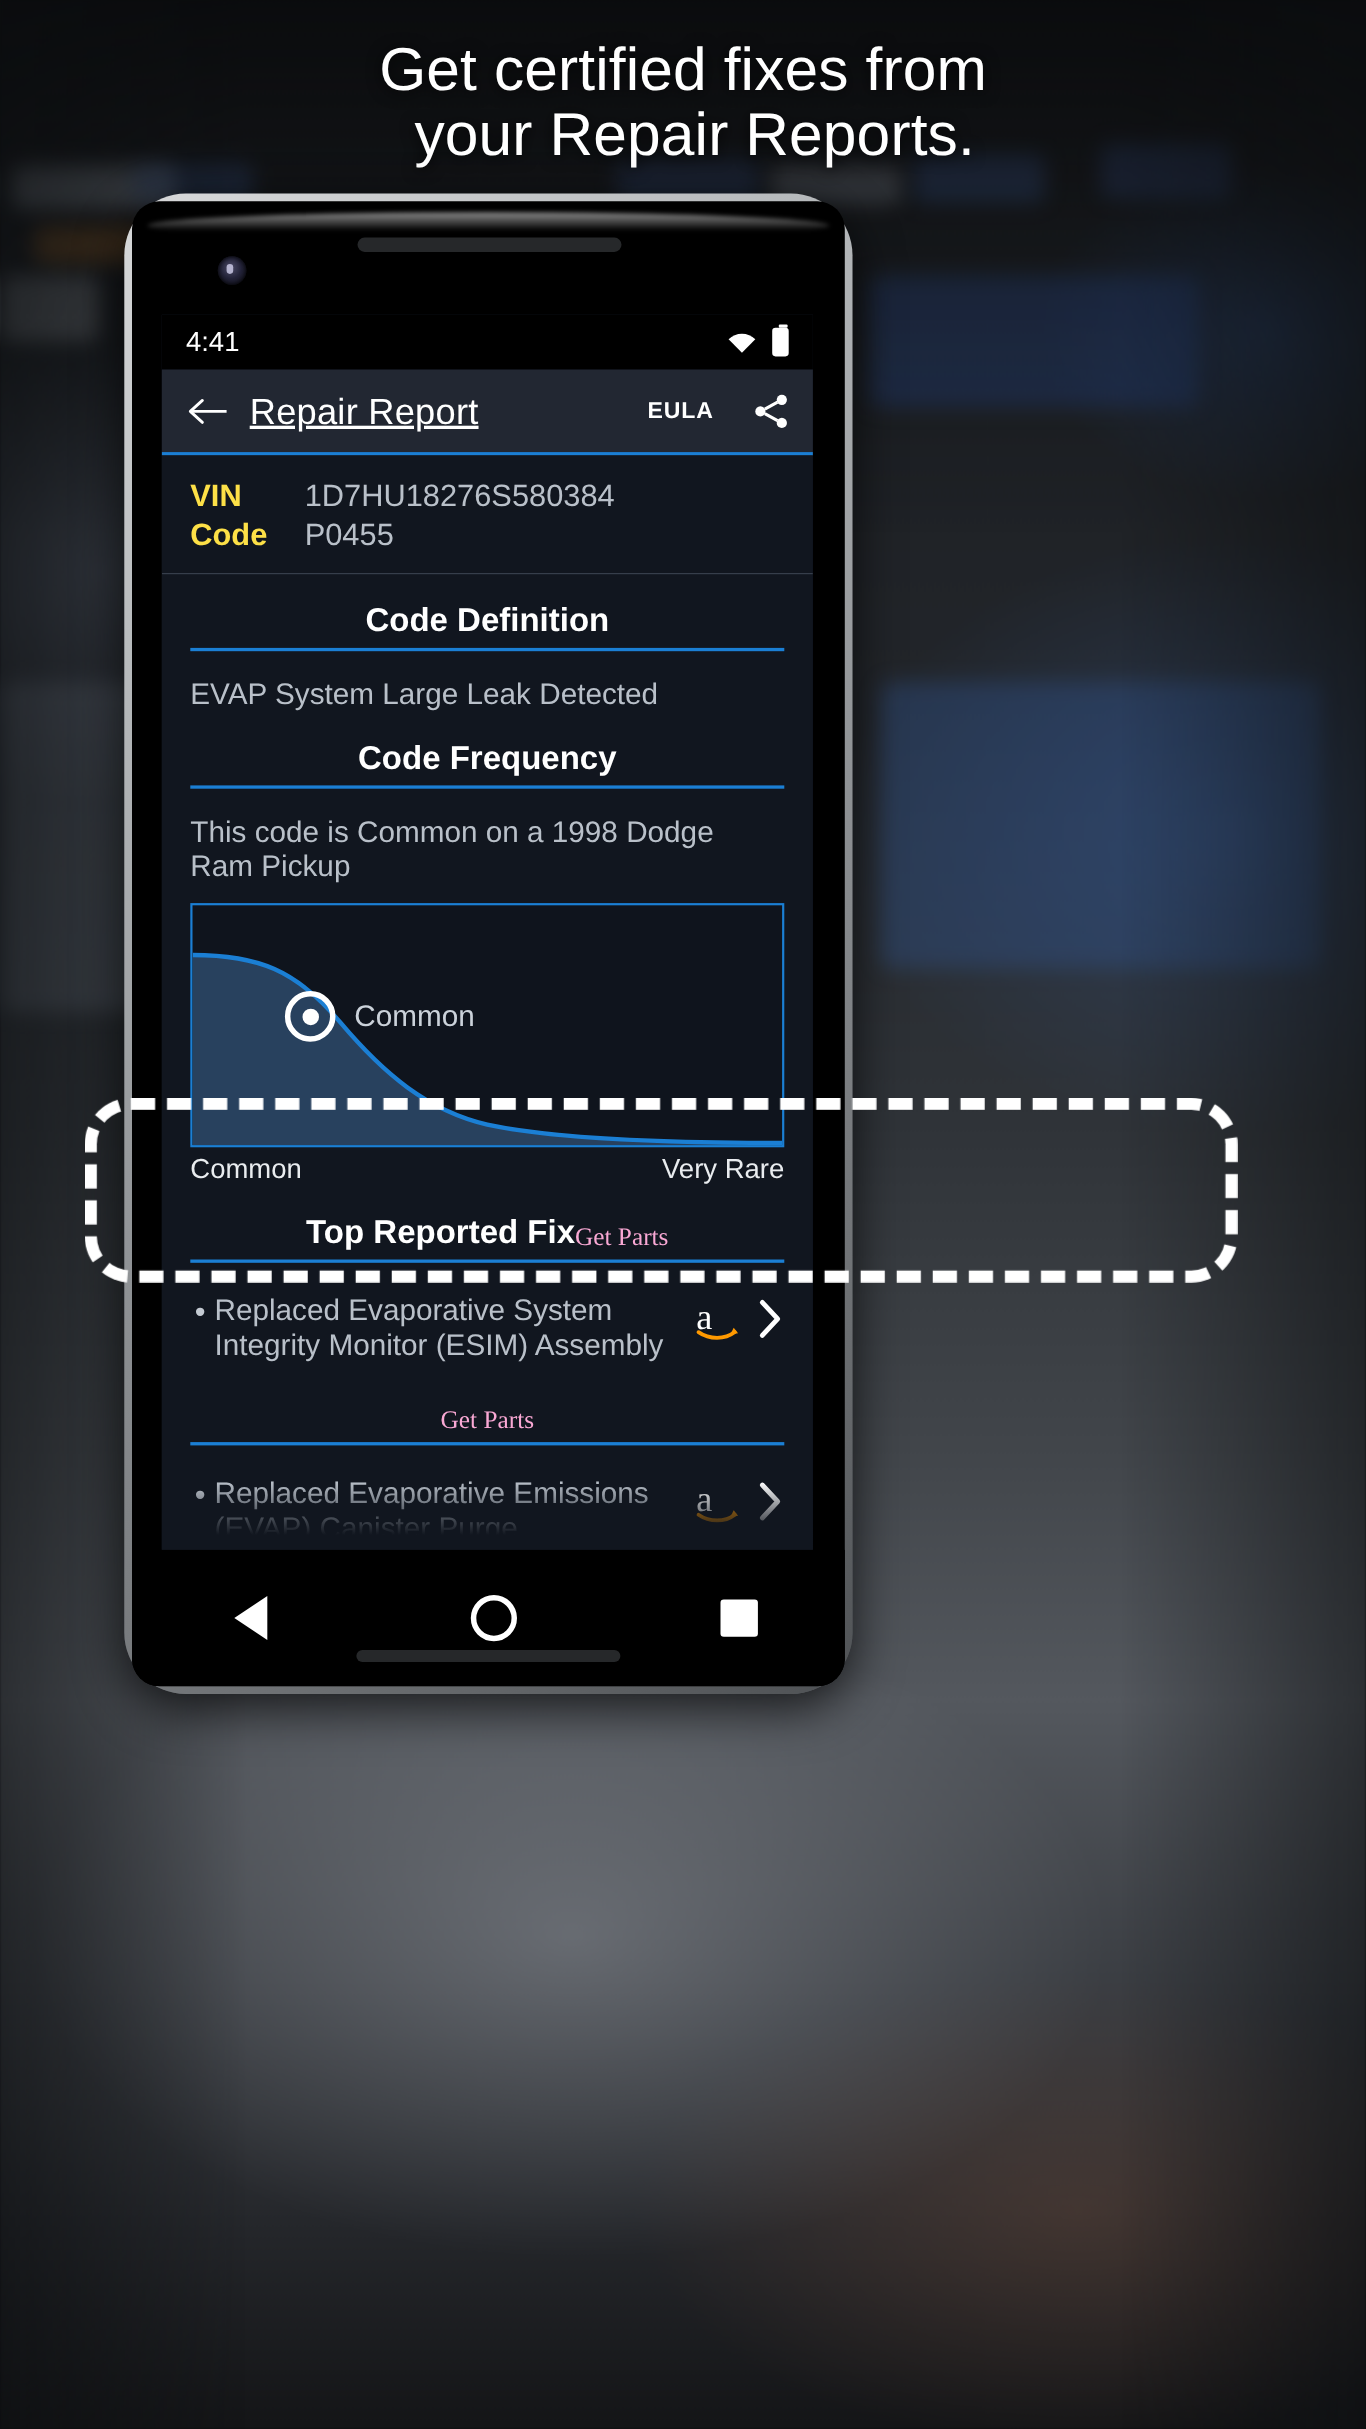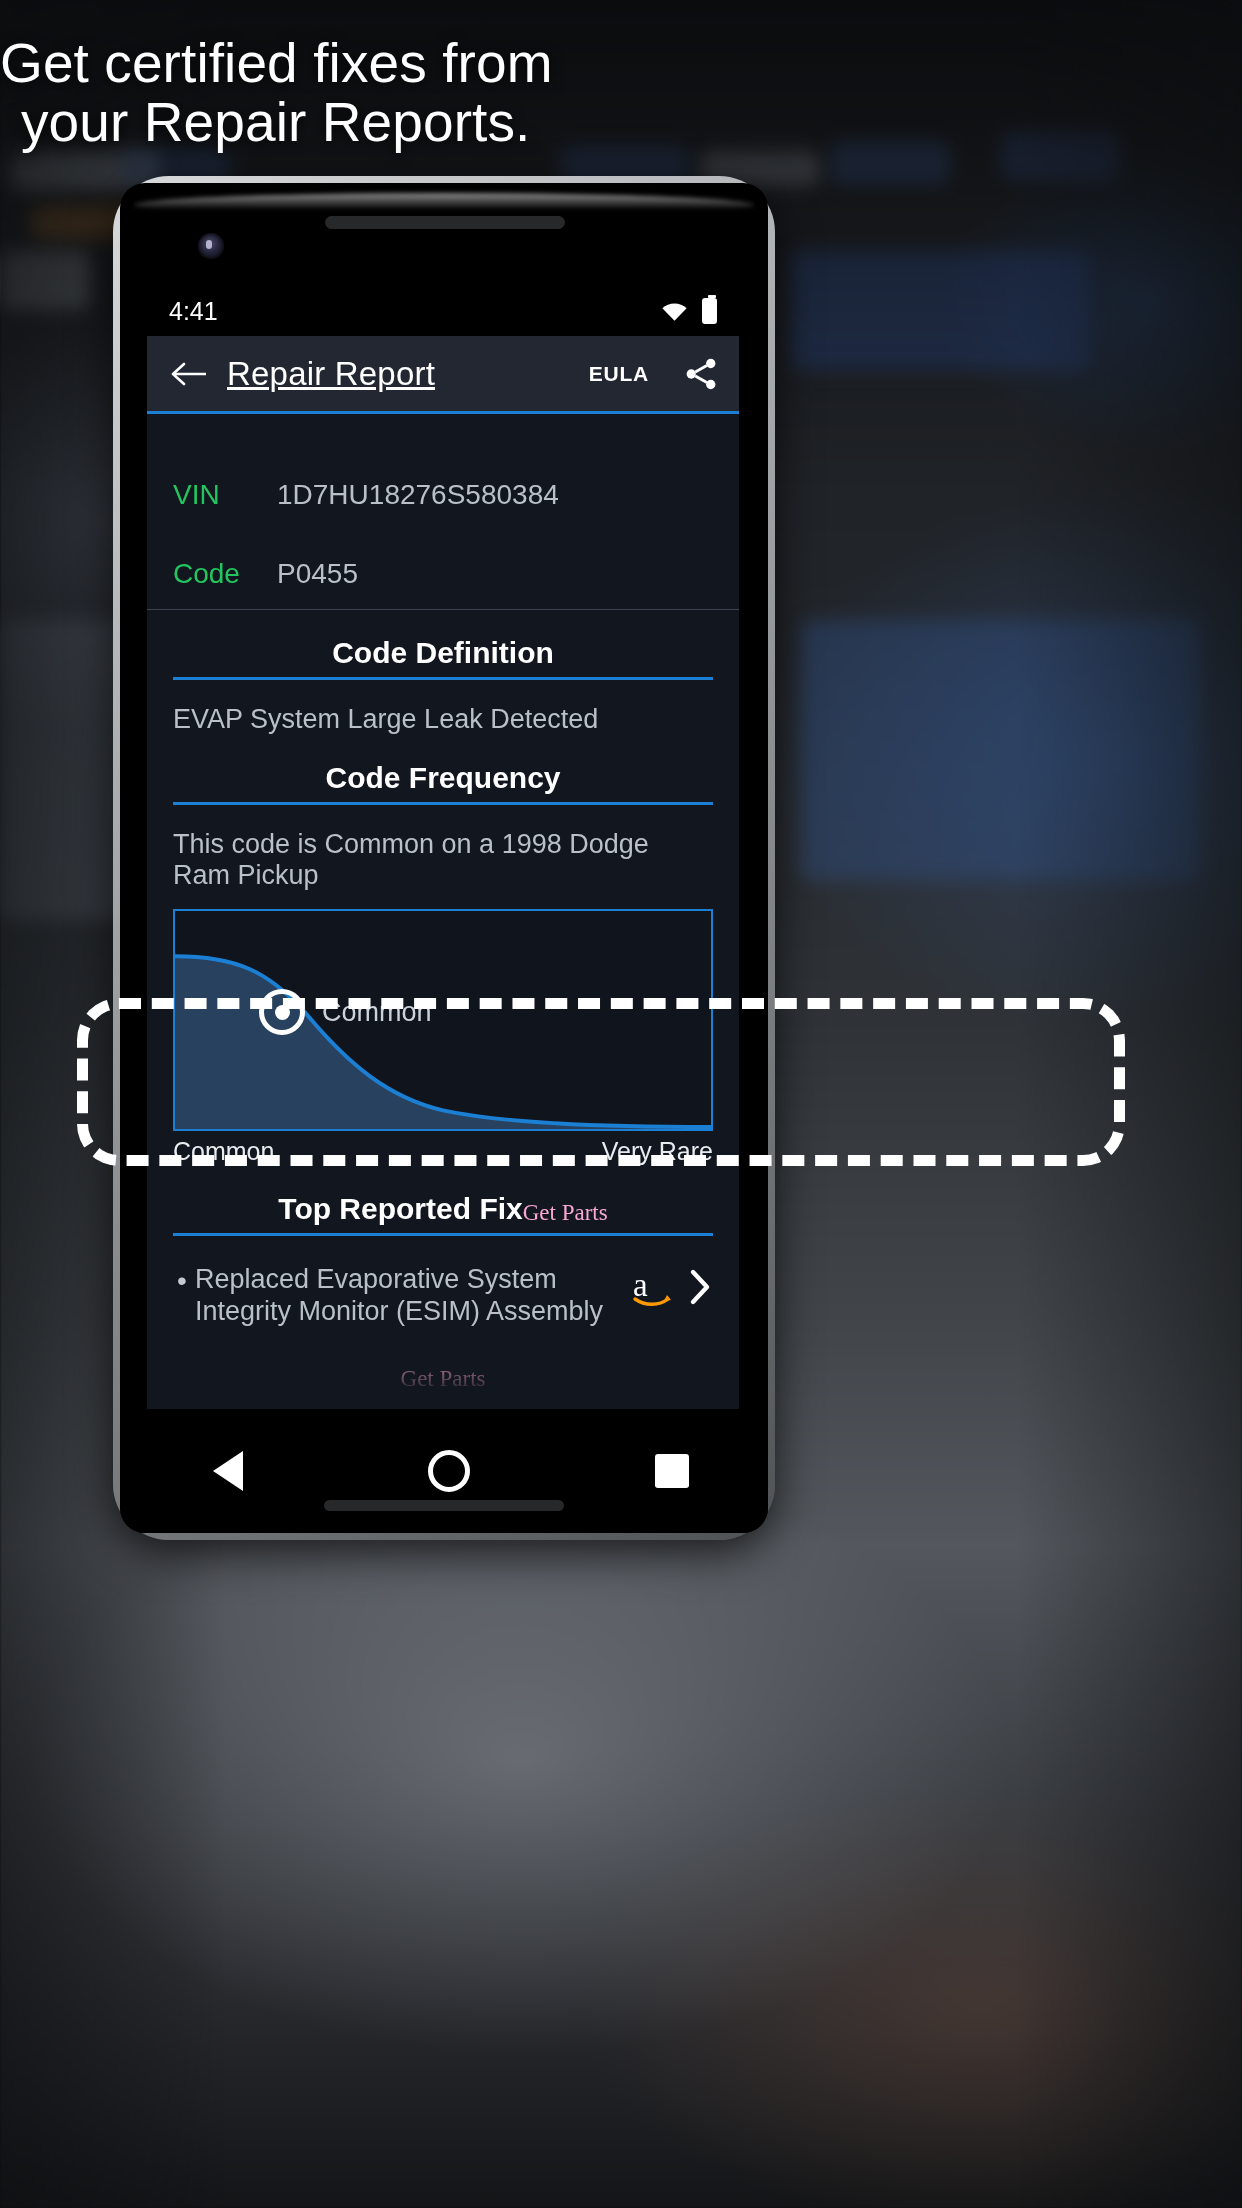--- a/index.html
+++ b/index.html
@@ -27,21 +27,21 @@
     background:
       linear-gradient(90deg, rgba(12,14,16,.55) 0%, rgba(12,14,16,0) 18%, rgba(12,14,16,0) 82%, rgba(12,14,16,.55) 100%),
       linear-gradient(180deg, rgba(10,11,13,.88) 0%, rgba(10,11,13,.25) 12%, rgba(10,11,13,0) 22%);
   }
   
   .blob{position:absolute;border-radius:10px;filter:blur(9px);}
 
   
   .headline{
     position:absolute; top:34px; left:0; width:1242px;
-    text-align:left; color:#fff;
+    text-align:center; color:#fff;
     font-size:55px; line-height:1.08; font-weight:400;
     letter-spacing:.1px;
     text-shadow:0 2px 14px rgba(0,0,0,.85);
     z-index:5;
   }
   .headline .l2{display:block;margin-left:21px;}
 
   
   .phone{
     position:absolute; left:113px; top:176px;
@@ -128,23 +128,22 @@
     overflow:hidden;
     position:relative;
   }
 
   .idblock{
     padding:18px 26px 16px 26px;
     border-bottom:1px solid #3b4350;
   }
   .idrow{display:flex; align-items:baseline; margin:3px 0;}
   .idlabel{
-    width:104px; color:#22c55e; font-size:28px; font-weight:400;
+    width:104px; color:#fde047; font-size:28px; font-weight:700;
     flex:0 0 auto;
-    margin-top:44px;
   }
   .idvalue{color:#b9c0c9; font-size:28px; font-weight:300;}
 
   .section{padding:0 26px;}
   .sec-head{
     color:#fff; font-size:30px; font-weight:700;
     padding-top:26px; padding-bottom:7px;
     border-bottom:3px solid #1b7fd4;
     display:flex; align-items:flex-end; justify-content:center;
   }

